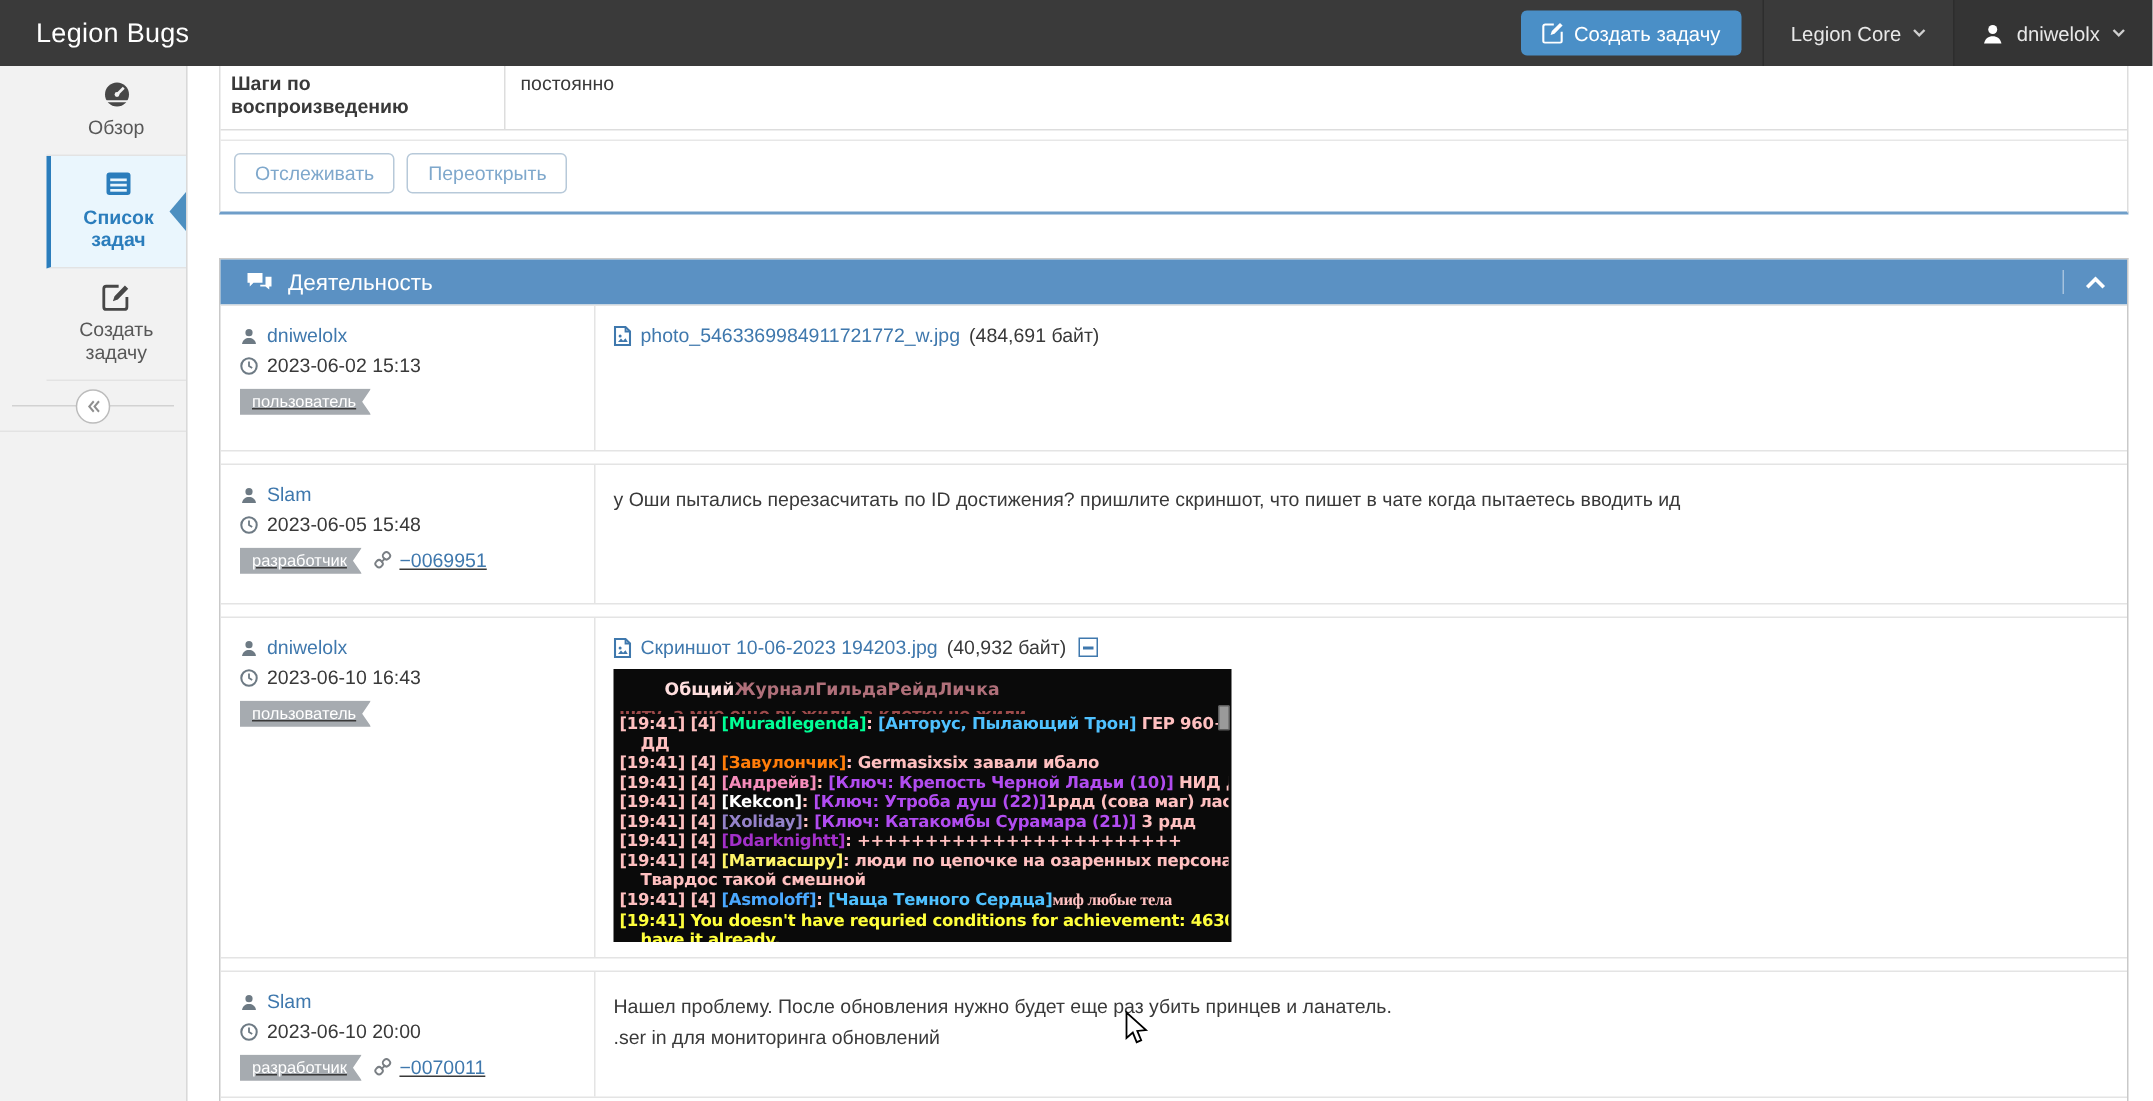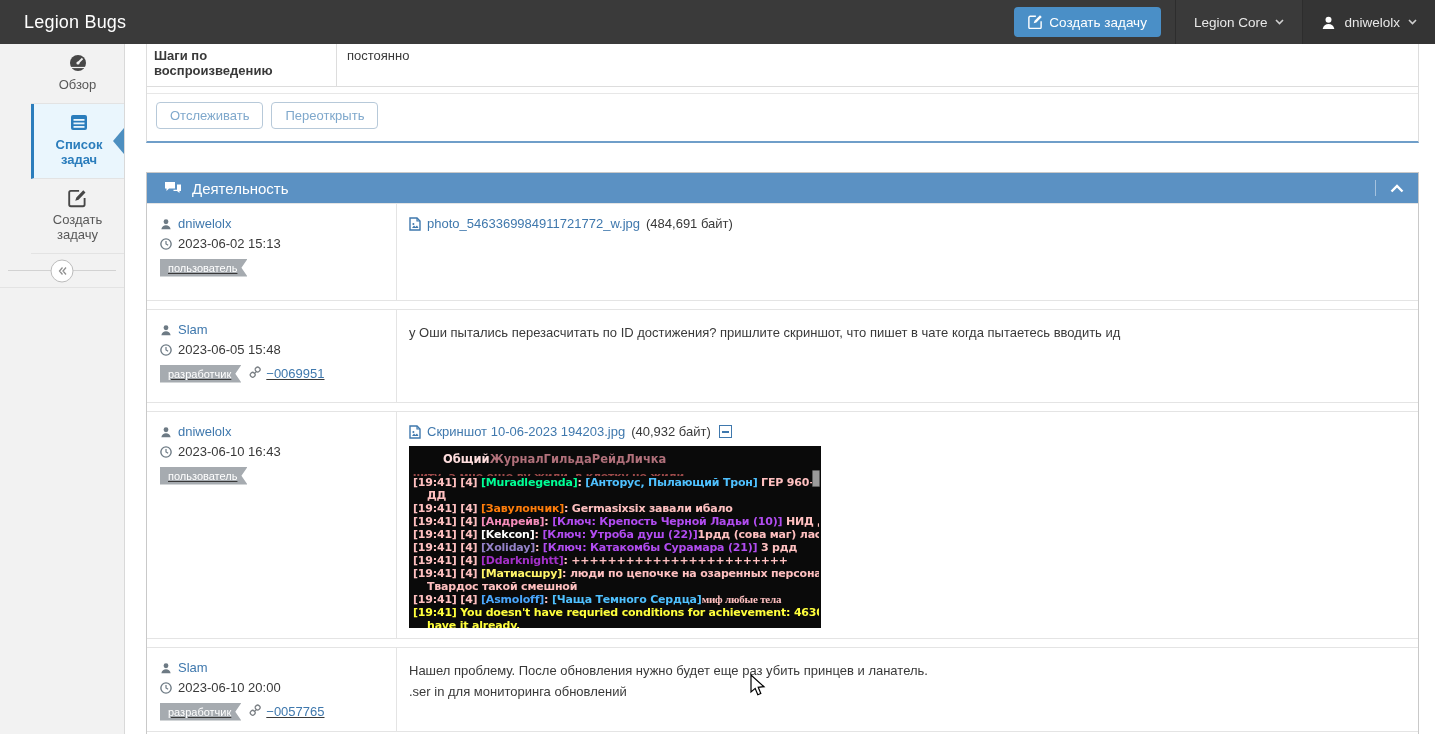--- a/index.html
+++ b/index.html
@@ -60,21 +60,21 @@
   .c-right { flex:1; padding:12px 12px 10px 12px; }
   .c-spacer { height:9px; border-top:1px solid #e4e4e4; }
   .c-footer { height:12px; border-top:1px solid #e4e4e4; }
 
   a.lnk { color:#3f78ad; text-decoration:none; cursor:pointer; }
   .author { display:flex; align-items:center; gap:6px; margin-bottom:5px; }
   .when { display:flex; align-items:center; gap:6px; color:#393939; margin-bottom:8px; }
   .meta-row { display:flex; align-items:center; gap:8px;text-decoration:underline; }
   .badge { background:#a6abb0; color:#fff; font-size:11px; padding:2.5px 10px 3px 8px;
     clip-path:polygon(0 0,100% 0,calc(100% - 6px) 50%,100% 100%,0 100%); }
-  .notelink { display:flex; gap:4px; }
+  .notelink { display:flex; align-items:center; gap:4px; }
 
   .attach-line { display:flex; align-items:center; gap:6px; }
   .size-txt { color:#393939; }
   .minus-box { width:13px; height:13px; border:1px solid #3f78ad; display:inline-flex;
     align-items:center; justify-content:center; cursor:pointer; margin-left:2px; }
   .minus-box i { display:block; width:7px; height:2px; background:#3f78ad; }
 
   .note-text { line-height:1.65; }
 
   
@@ -387,21 +387,21 @@
           <div class="meta-row">
             <span class="badge">разработчик</span>
             <span class="notelink">
               <span>
                   <svg width="13" height="13" viewBox="0 0 14 14">
                     <path d="M5.5 8.5l3-3" stroke="#7a7f84" stroke-width="1.4"></path>
                     <rect x="1.5" y="7" width="5" height="5" rx="2.2" transform="rotate(-45 4 9.5)" fill="none" stroke="#7a7f84" stroke-width="1.4"></rect>
                     <rect x="7.5" y="1" width="5" height="5" rx="2.2" transform="rotate(-45 10 4.5)" fill="none" stroke="#7a7f84" stroke-width="1.4"></rect>
                   </svg>
                 </span>
-              <a class="lnk">−0057765</a>
+              <a class="lnk">−0070011</a>
             </span>
           </div>
         </div>
         <div class="c-right">
           <div class="note-text">Нашел проблему. После обновления нужно будет еще раз убить принцев и ланатель.</div>
           <div class="note-text">.ser in для мониторинга обновлений</div>
         </div>
       </div>
       <div class="c-footer"></div>
     </div>

